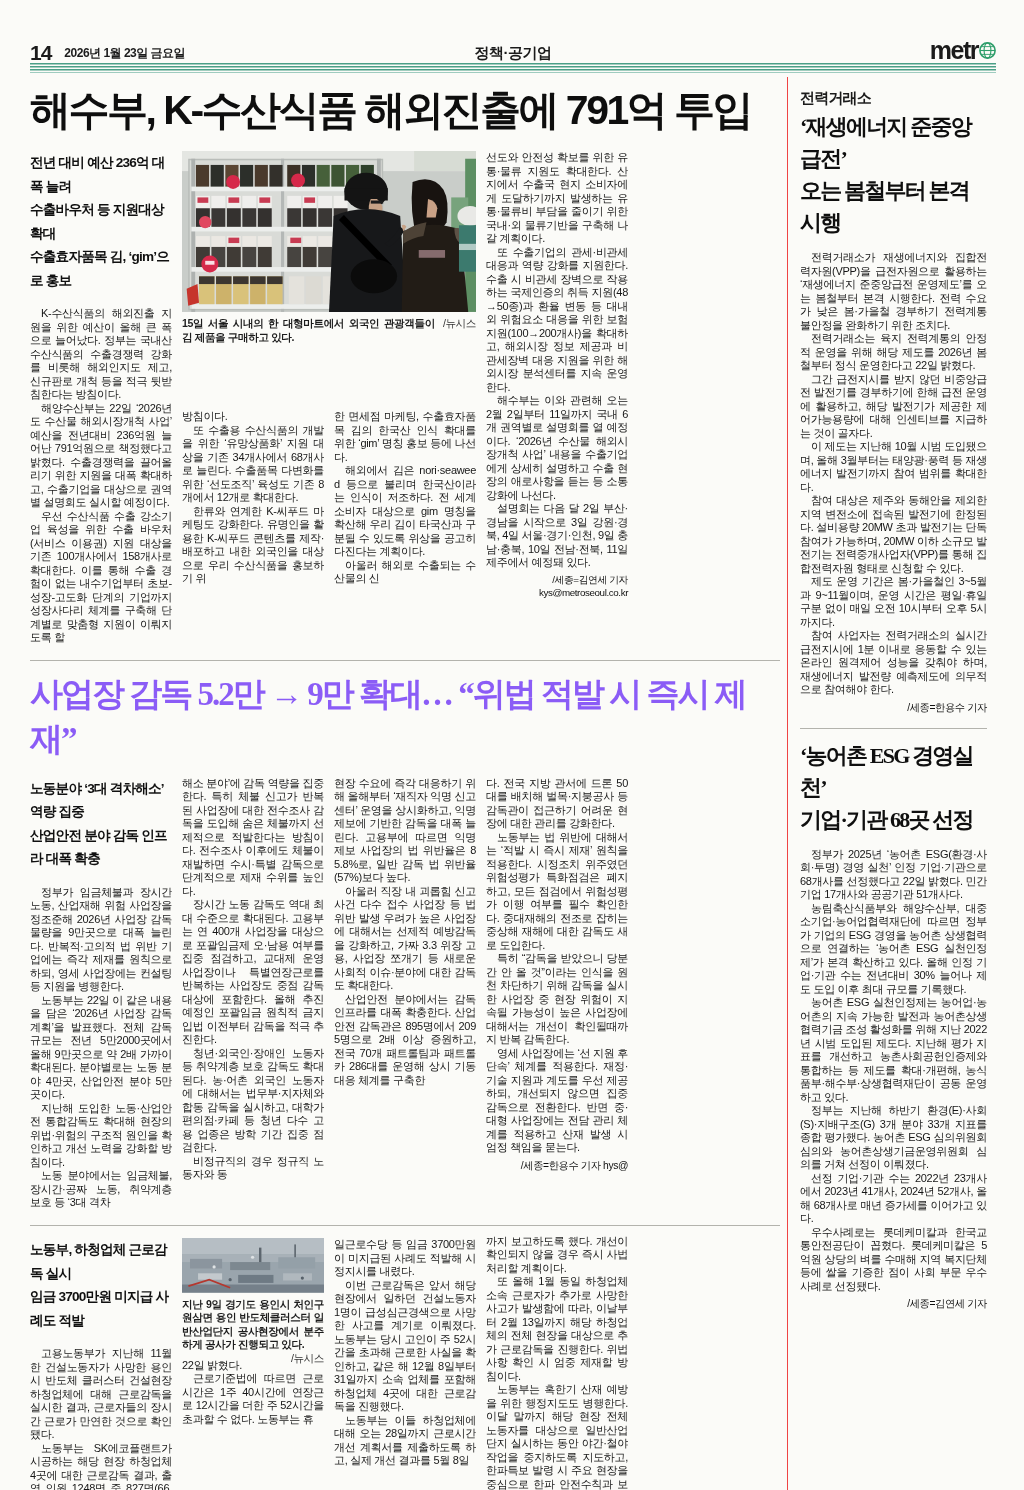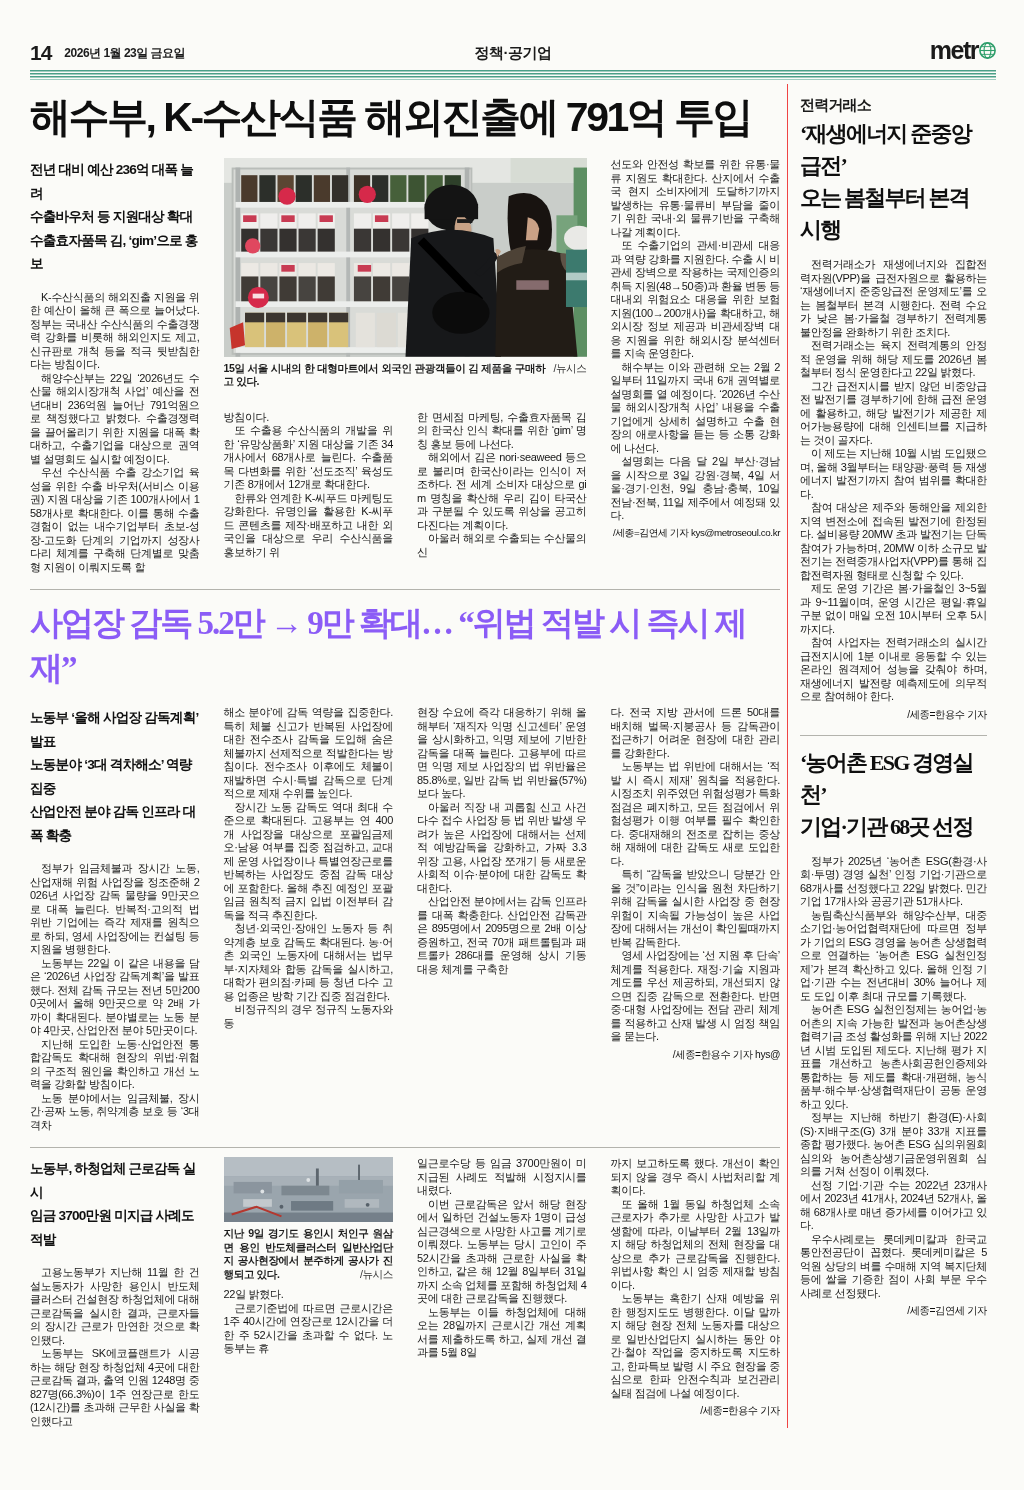--- a/index.html
+++ b/index.html
@@ -3,21 +3,21 @@
 <meta charset="utf-8">
 <style>
   html,body{margin:0;padding:0;background:#dcdcd8;}
   .page{
     position:relative;width:1024px;height:1490px;margin:0 auto;
     background:#fbfbf8;box-sizing:border-box;padding:0 28px 0 30px;
     overflow:hidden;color:#1b1b1b;
     font-family:"Liberation Sans","DejaVu Sans",sans-serif;
   }
   
-  .masthead{display:flex;align-items:flex-end;padding-top:38px;padding-bottom:7px;}
+  .masthead{display:flex;align-items:flex-end;padding-top:38px;}
   .mh-left{flex:1;display:flex;align-items:flex-end;gap:13px;}
   .page-num{font-size:21px;font-weight:700;letter-spacing:-1px;line-height:1;}
   .mh-date{font-size:12px;font-weight:700;letter-spacing:-0.5px;padding-bottom:1px;}
   .mh-section{flex:0 0 auto;font-size:15px;font-weight:800;letter-spacing:-0.5px;}
   .mh-right{flex:1;text-align:right;}
   .metro-logo{display:inline-flex;align-items:center;font-size:25px;font-weight:800;letter-spacing:-1.5px;line-height:1;}
   .metro-logo svg{margin-left:1px;}
   .green-rules{height:10px;background:
     linear-gradient(#4a9f87,#4a9f87) 0 0/100% 1.5px no-repeat,
     linear-gradient(#4a9f87,#4a9f87) 0 3px/100% 1.5px no-repeat,
@@ -32,21 +32,21 @@
   .h-serif{font-family:"Liberation Serif","DejaVu Serif",serif;font-weight:700;color:#8b5cf6;}
   .h-a2{font-size:33px;letter-spacing:-2px;margin:11px 0 15px;}
   .h-a3{font-size:25px;letter-spacing:-1px;margin:0 0 13px;line-height:1.2;}
   
   .body-text p{margin:0;text-indent:11px;text-align:justify;font-size:11px;line-height:13.5px;letter-spacing:-0.3px;color:#161616;word-break:break-all;}
   .cont p:first-child{text-indent:0;}
   .intro p{margin:0;text-indent:0;text-align:left;font-size:13.6px;font-weight:700;line-height:23.5px;letter-spacing:-0.8px;color:#101010;}
   .intro{margin-bottom:15px;}
   .byline{text-align:right;font-size:10.3px;letter-spacing:-0.4px;margin-top:4px;color:#101010;}
   
-  .a1-grid,.a2-grid,.a3-grid{display:grid;grid-template-columns:repeat(4,1fr);column-gap:24px;}
+  .a1-grid,.a2-grid,.a3-grid{display:grid;grid-template-columns:repeat(5,1fr);column-gap:10px;}
   .a1-c1{grid-column:1;grid-row:1/3;}
   .a1-photo{grid-column:2/4;grid-row:1;}
   .a1-c2{grid-column:2;grid-row:2;}
   .a1-c3{grid-column:3;grid-row:2;}
   .a1-c4{grid-column:4;grid-row:1/3;}
   .a3-head{grid-column:1/4;grid-row:1;}
   .a3-c1{grid-column:1;grid-row:2;}
   .a3-c2{grid-column:2;grid-row:2;}
   .a3-c3{grid-column:3;grid-row:2;}
   .a3-c4{grid-column:4;grid-row:1/3;}
@@ -268,21 +268,20 @@
         </div>
       </div>
 
       <hr class="article-rule">
 
       <div>
         <div class="h-serif h-a2">사업장 감독 5.2만 → 9만 확대… “위법 적발 시 즉시 제재”</div>
         <div class="a2-grid">
           <div>
             <div class="intro">
-                <p>노동부 ‘올해 사업장 감독계획’ 발표</p>
                 <p>노동분야 ‘3대 격차해소’ 역량 집중</p>
                 <p>산업안전 분야 감독 인프라 대폭 확충</p>
               </div>
             <div class="body-text">
                 <p>정부가 임금체불과 장시간 노동, 산업재해 위험 사업장을 정조준해 2026년 사업장 감독 물량을 9만곳으로 대폭 늘린다. 반복적·고의적 법 위반 기업에는 즉각 제재를 원칙으로 하되, 영세 사업장에는 컨설팅 등 지원을 병행한다.</p>
                 <p>노동부는 22일 이 같은 내용을 담은 ‘2026년 사업장 감독계획’을 발표했다. 전체 감독 규모는 전년 5만2000곳에서 올해 9만곳으로 약 2배 가까이 확대된다. 분야별로는 노동 분야 4만곳, 산업안전 분야 5만곳이다.</p>
                 <p>지난해 도입한 노동·산업안전 통합감독도 확대해 현장의 위법·위험의 구조적 원인을 확인하고 개선 노력을 강화할 방침이다.</p>
                 <p>노동 분야에서는 임금체불, 장시간·공짜 노동, 취약계층 보호 등 ‘3대 격차</p>
               </div>
           </div>

